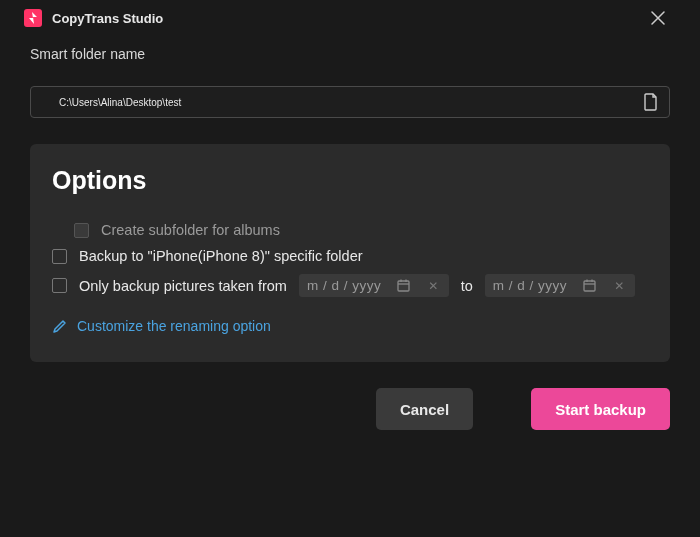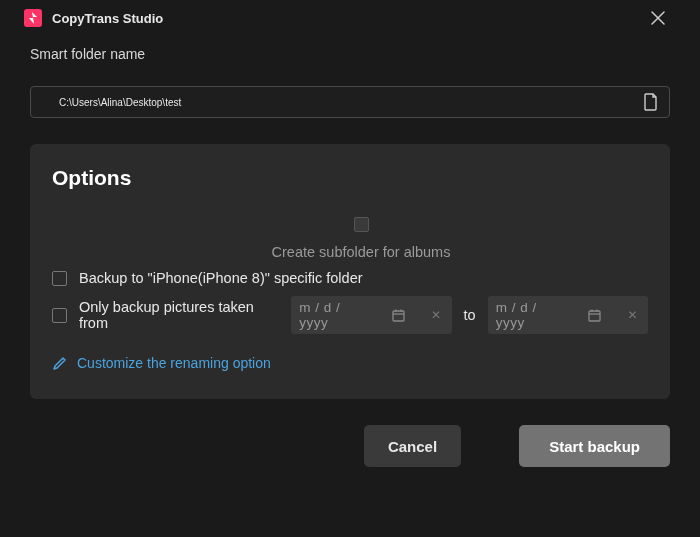--- a/index.html
+++ b/index.html
@@ -81,58 +81,57 @@
     color: #ccc;
     cursor: pointer;
   }
   .options-panel {
     margin-top: 26px;
     background: #2b2b2b;
     border-radius: 6px;
     padding: 22px 22px 28px 22px;
   }
   .options-title {
-    font-size: 21px;
+    font-size: 25px;
     font-weight: 700;
     margin: 0 0 22px 0;
     color: #fff;
   }
   .opt-row {
     display: flex;
     align-items: center;
     gap: 12px;
     padding: 5px 0;
     font-size: 14.5px;
     color: #e8e8e8;
   }
   .opt-row.nested {
     padding-left: 22px;
     color: #9a9a9a;
-    flex-direction: column;
   }
   .chk {
     width: 15px; height: 15px;
     border: 1.5px solid #777;
     border-radius: 2px;
     background: transparent;
     flex-shrink: 0;
     cursor: pointer;
   }
   .opt-row.nested .chk {
     border-color: #555;
     background: #3a3a3a;
     cursor: default;
   }
   .date-field {
     display: inline-flex;
     align-items: center;
     background: #3a3a3a;
     border-radius: 3px;
     padding: 4px 8px;
-    gap: 24px;
+    gap: 16px;
     color: #999;
     font-size: 13.5px;
     letter-spacing: 0.5px;
   }
   .date-field .cal-icon { color: #888; display: flex; }
   .date-field .clear-icon {
     color: #777;
     font-size: 12px;
     cursor: pointer;
     padding: 0 2px;
@@ -161,23 +160,23 @@
     font-size: 15px;
     font-weight: 600;
     cursor: pointer;
     margin-left: 44px;
   }
   .btn-secondary {
     background: #3a3a3a;
     color: #e8e8e8;
   }
   .btn-primary {
-    background: #737373;
+    background: #ec4899;
     color: #fff;
-    padding: 0 30px;
+    padding: 0 24px;
   }
 </style>
 </head>
 <body>
 
 <div class="titlebar">
   <div class="app-logo">
     <svg width="10" height="12" viewBox="0 0 10 12">
         <path d="M4 0 L9 5 L5 5 L6 12 L1 6 L5 6 Z" fill="#fff"></path>
       </svg>

